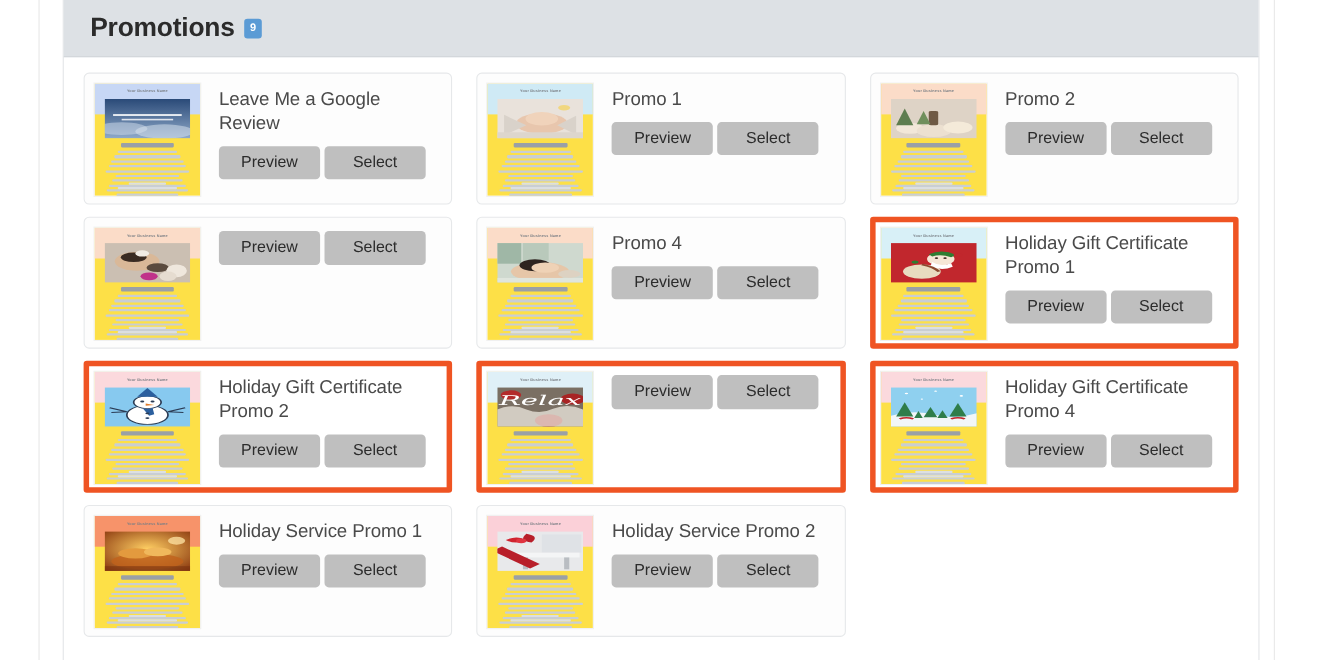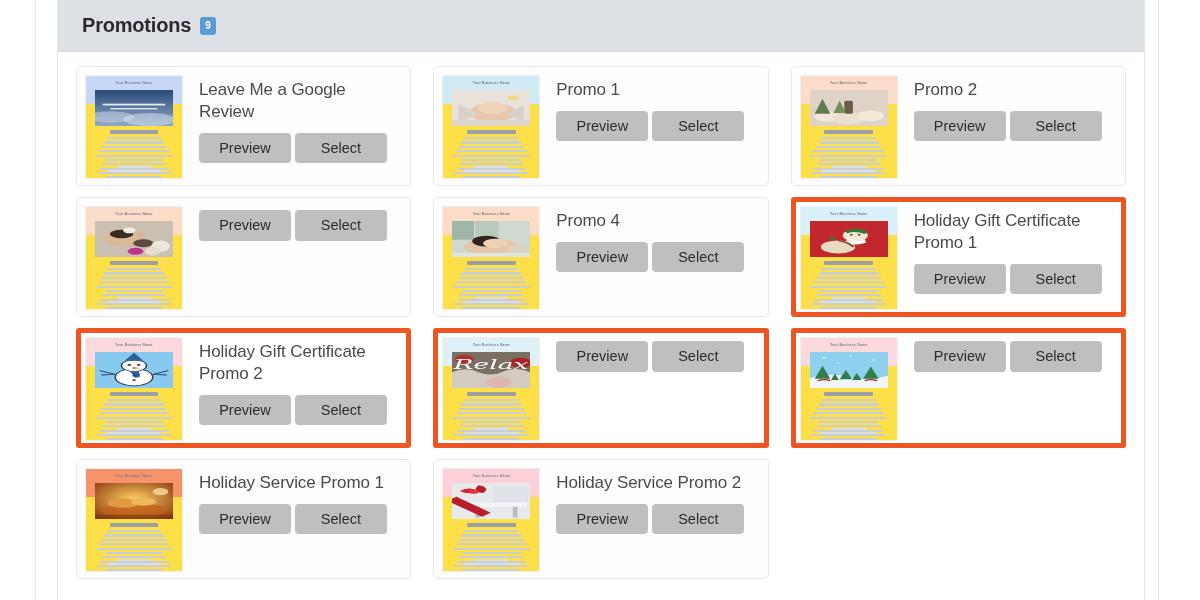--- a/index.html
+++ b/index.html
@@ -24,21 +24,21 @@
   }
 
   .panel-header {
     height: 52px;
     background: #dde1e5;
     display: flex; align-items: center;
     padding: 0 0 0 24px;
     border-bottom: 1px solid #d2d6da;
   }
   .panel-title {
-    font-size: 20px; font-weight: bold; color: #2b2b2b;
+    font-size: 24px; font-weight: bold; color: #2b2b2b;
     letter-spacing: -0.2px;
   }
   .badge {
     display: inline-block;
     margin-left: 9px;
     background: #5b9bd5;
     color: #ffffff;
     font-size: 10px; font-weight: bold;
     line-height: 1;
     padding: 4px 5px 4px 5px;
@@ -567,20 +567,21 @@
                 <div class="mini-line" style="width: 96%;"></div>
                 <div class="mini-line" style="width: 73%;"></div>
               </div>
               <div class="mini-foot">
                 <div class="mini-line" style="width: 50%;"></div>
                 <div class="mini-line" style="width: 80%;"></div>
               </div>
             </div>
           </div>
           <div class="card-body">
+            <div class="card-title">Holiday Gift Certificate Promo 4</div>
             <div class="btn-row">
               <button class="btn">Preview</button>
               <button class="btn">Select</button>
             </div>
           </div>
         </div>
         <div class="card">
           <div class="thumb-wrap">
             <div class="mini">
               <div class="mini-band" style="background: rgb(247, 147, 106);"></div>

